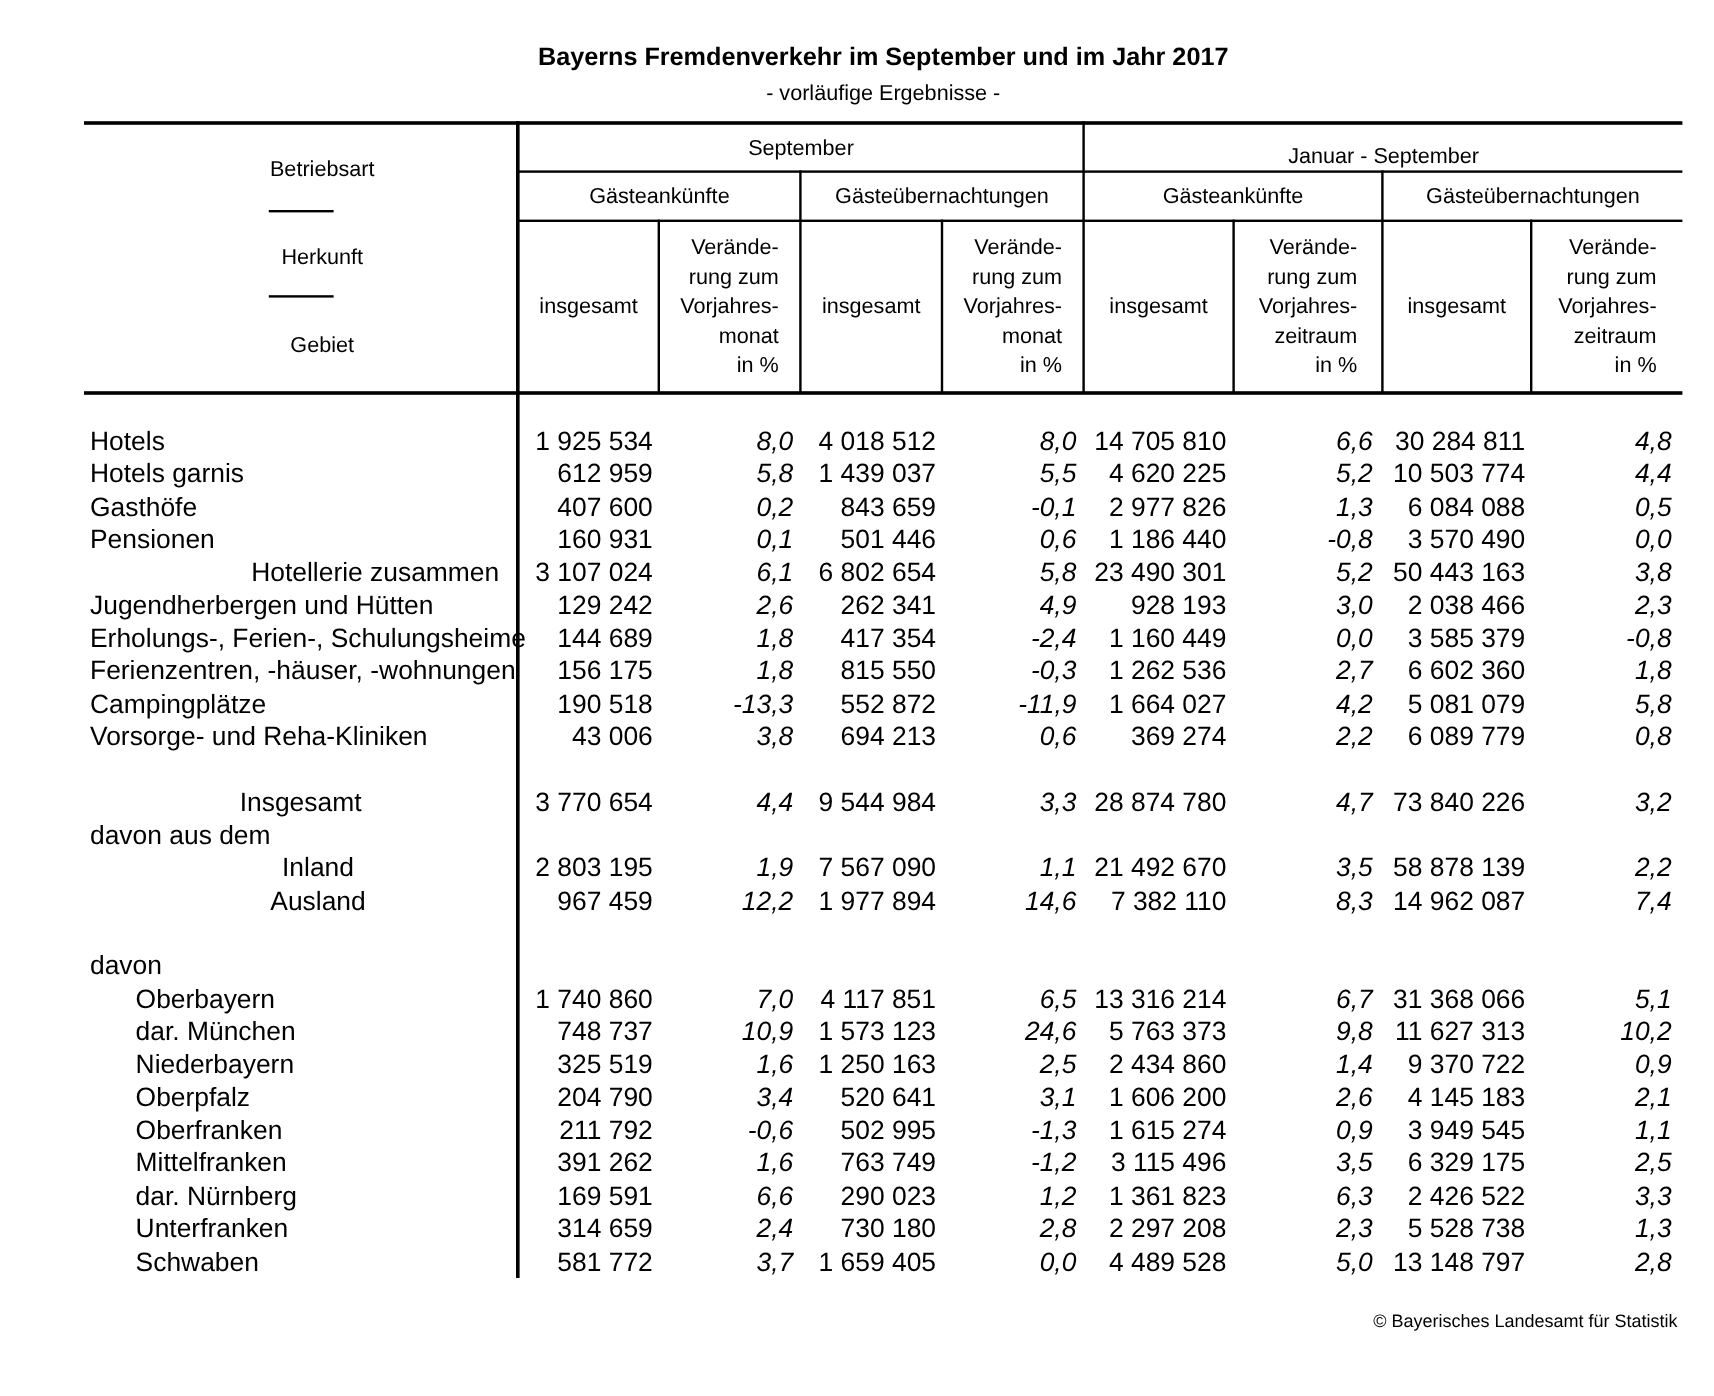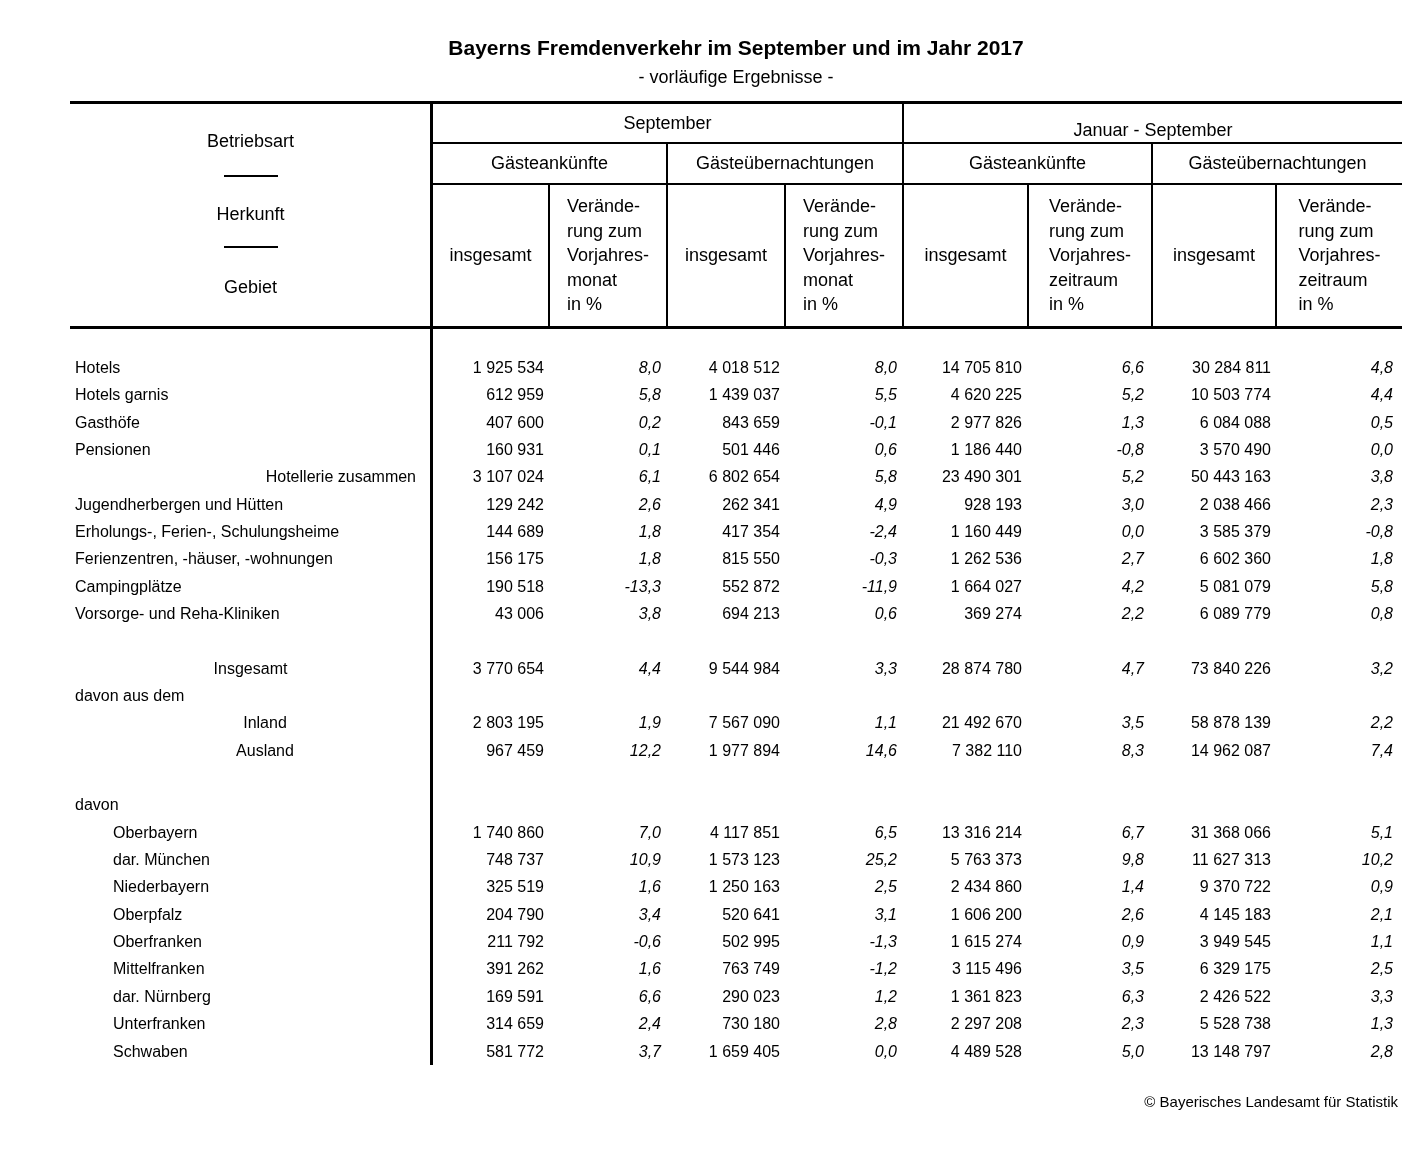--- a/index.html
+++ b/index.html
@@ -1,24 +1,24 @@
 <!DOCTYPE html>
 <html><head>
 <meta charset="utf-8">
 <style>
   html, body { margin:0; padding:0; background:#ffffff; }
   body { width:1428px; height:1163px; position:relative; font-family:"Liberation Sans", sans-serif; color:#000; overflow:hidden; }
   .title { position:absolute; left:0; width:1472px; top:36px; text-align:center; font-weight:bold; font-size:21px; }
   .subtitle { position:absolute; left:0; width:1472px; top:67px; text-align:center; font-size:18px; }
   .hline { position:absolute; background:#000; }
   .vline { position:absolute; background:#000; }
-  .hdr { position:absolute; text-align:left; font-size:18px; line-height:24.5px; display:flex; align-items:center; justify-content:center; }
-  .stub-hdr { position:absolute; left:70px; width:361px; text-align:center; font-size:18px; }
+  .hdr { position:absolute; text-align:right; font-size:18px; line-height:24.5px; display:flex; align-items:center; justify-content:center; }
+  .stub-hdr { position:absolute; left:88px; width:361px; text-align:center; font-size:18px; }
   .dash { position:absolute; left:224px; width:54px; height:2px; background:#000; }
-  .row { position:absolute; left:0; width:1428px; height:27px; font-size:16px; line-height:27px; }
+  .row { position:absolute; left:0; width:1428px; height:27px; font-size:22px; line-height:27px; }
   .row .label { position:absolute; left:75px; white-space:nowrap; }
   .row .label.indent { left:113px; }
   .row .label.right { left:70px; width:346px; text-align:right; }
   .row .label.center { left:70px; width:361px; text-align:center; }
   .row .label.inland { left:70px; width:390px; text-align:center; }
   .row .cell { position:absolute; text-align:right; white-space:nowrap; }
   .row .cell.pct { font-style:italic; }
   .row.bold { font-weight:normal;padding-left:24px; }
   .c0 { left:431px; width:113px; }
   .c1 { left:549px; width:112px; }
@@ -264,21 +264,21 @@
       <span class="cell c4">13 316 214</span>
       <span class="cell c5 pct">6,7</span>
       <span class="cell c6">31 368 066</span>
       <span class="cell c7 pct">5,1</span>
     </div>
     <div class="row" style="top: 846px;">
       <span class="label indent">dar. München</span>
       <span class="cell c0">748 737</span>
       <span class="cell c1 pct">10,9</span>
       <span class="cell c2">1 573 123</span>
-      <span class="cell c3 pct">25,2</span>
+      <span class="cell c3 pct">24,6</span>
       <span class="cell c4">5 763 373</span>
       <span class="cell c5 pct">9,8</span>
       <span class="cell c6">11 627 313</span>
       <span class="cell c7 pct">10,2</span>
     </div>
     <div class="row" style="top: 873px;">
       <span class="label indent">Niederbayern</span>
       <span class="cell c0">325 519</span>
       <span class="cell c1 pct">1,6</span>
       <span class="cell c2">1 250 163</span>

